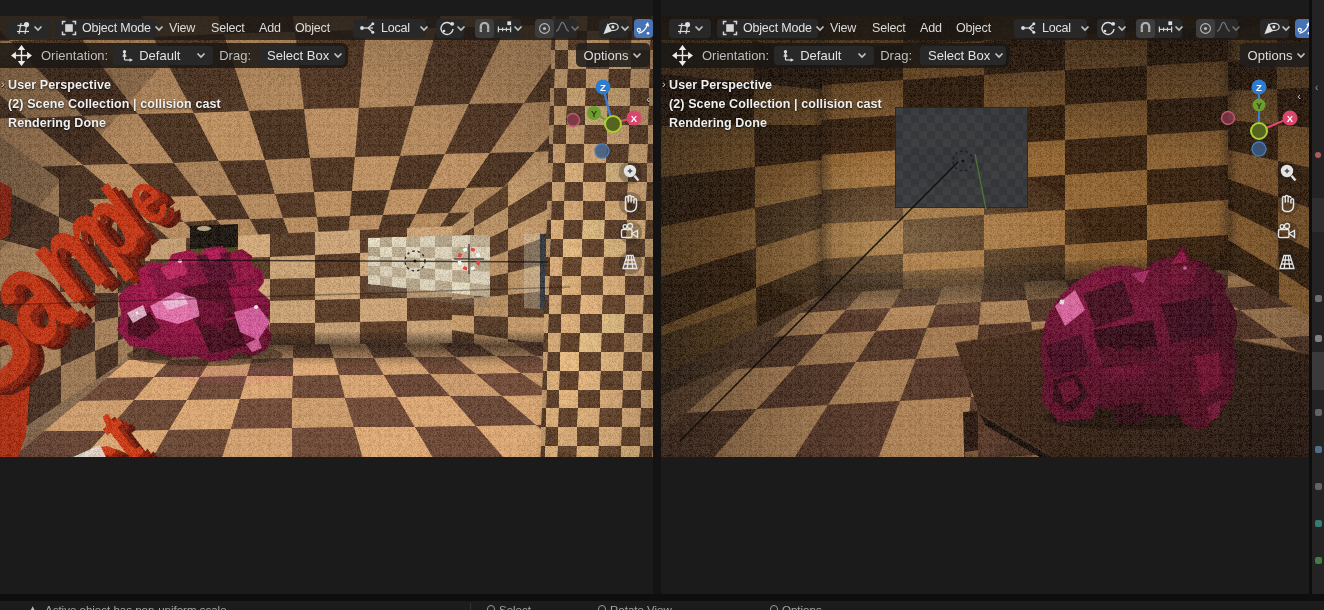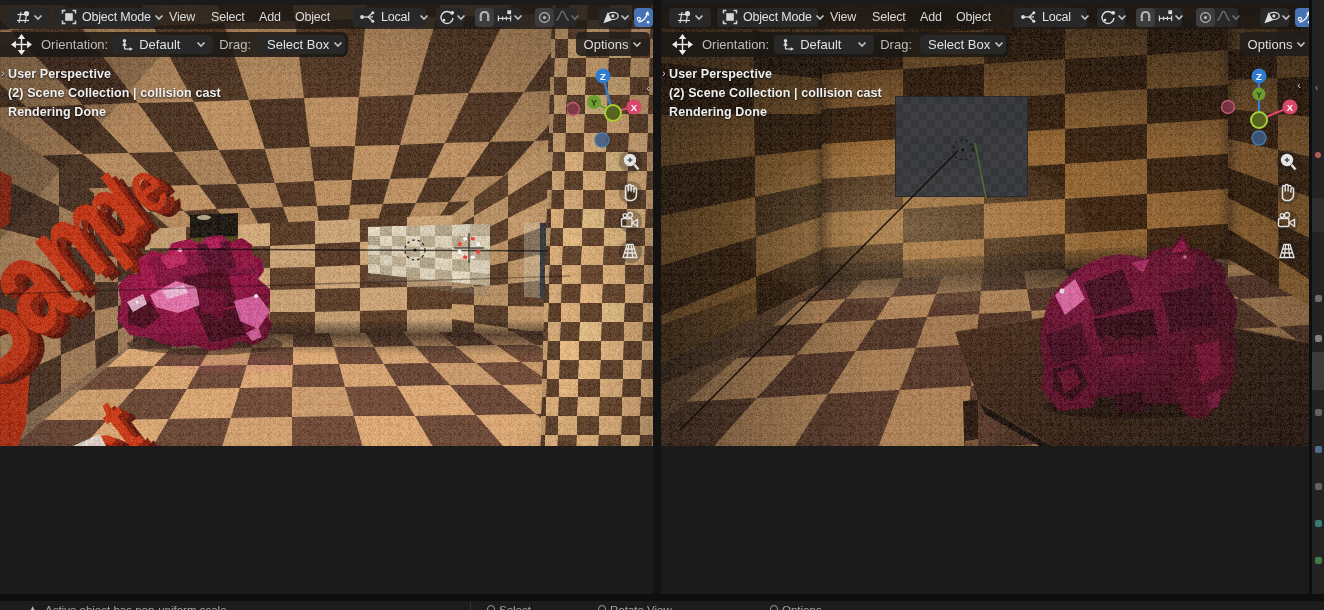--- a/index.html
+++ b/index.html
@@ -1,15 +1,15 @@
 <!DOCTYPE html>
 <html><head><meta charset="utf-8"><style>
 *{margin:0;padding:0;box-sizing:border-box}
 html,body{width:1324px;height:610px;overflow:hidden;background:#1b1b1b;font-family:"Liberation Sans",sans-serif;-webkit-font-smoothing:antialiased}
-.vp{position:absolute;top:5px;overflow:hidden;height:441px}
+.vp{position:absolute;top:16px;overflow:hidden;height:441px}
 svg{flex-shrink:0}
 .wdg{background:#282828;border-radius:4px;height:19px;display:inline-flex;align-items:center;color:#e2e2e2;white-space:nowrap}
 .lbl{color:#bdbdbd}
 .ovl{position:absolute;color:#f0f0f0;font-size:12.5px;font-weight:bold;text-shadow:0 1px 2px rgba(0,0,0,0.85);letter-spacing:0.1px}
 </style></head><body>
 <div class="vp" style="left:0;width:653px">
     <svg width="653" height="601" viewBox="0 0 653 601" style="position:absolute;left:0;top:0">
       <rect width="653" height="601" fill="#8a6a4c"></rect>
       <polygon points="-133,29 -61,27 27,102 -28,103" fill="rgb(80,50,27)"></polygon>
       <polygon points="-28,103 27,102 83,149 38,151" fill="rgb(200,149,96)"></polygon>

